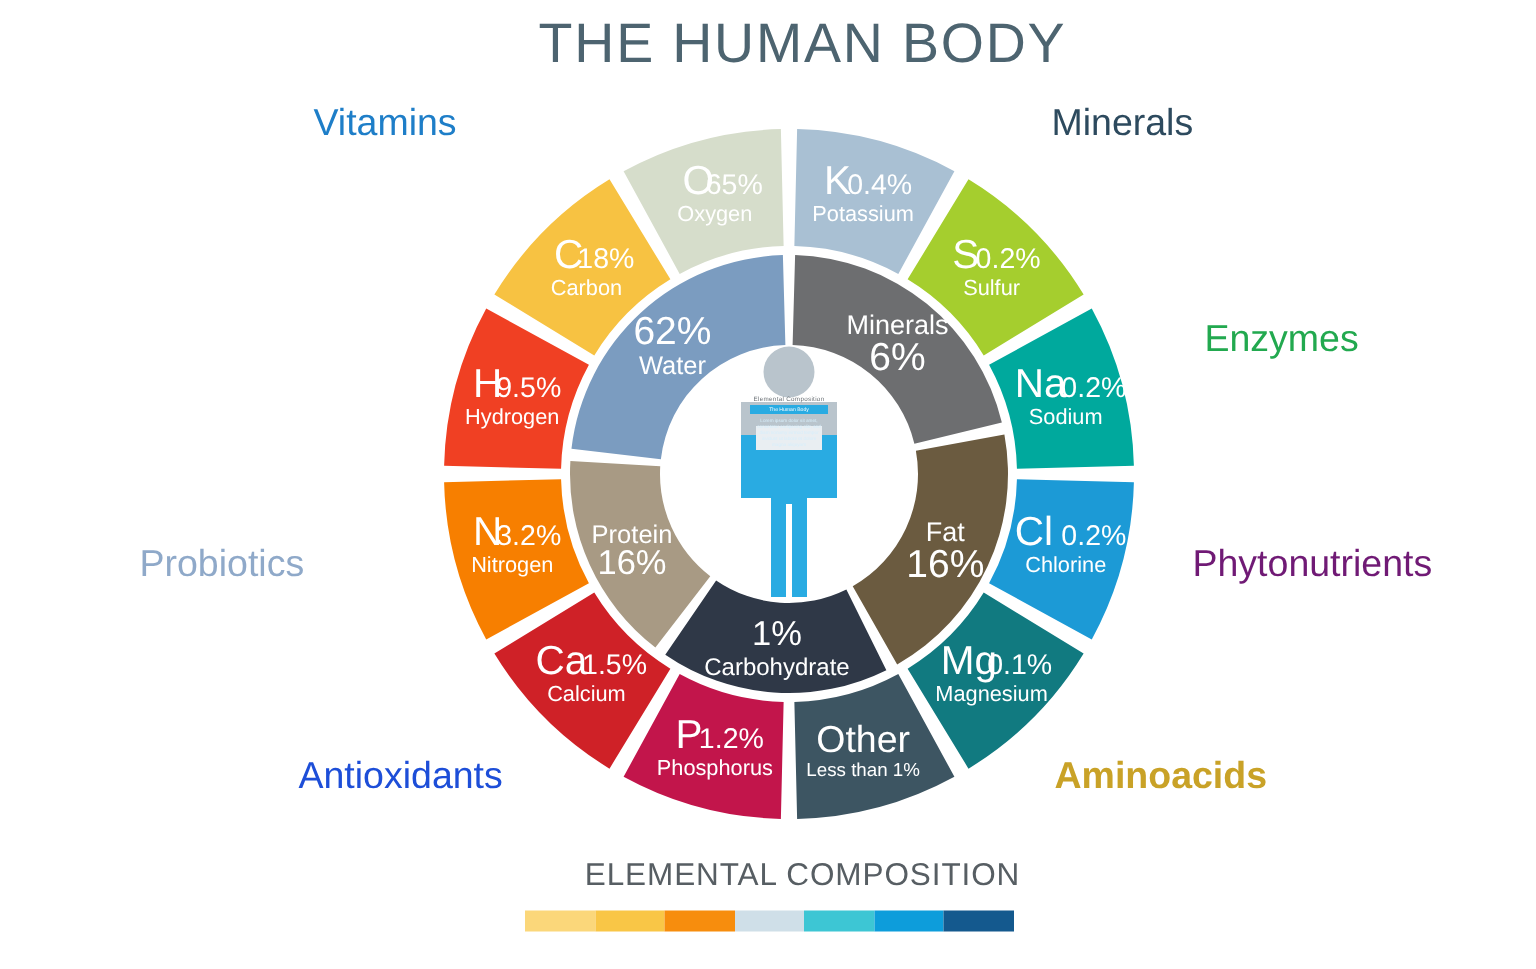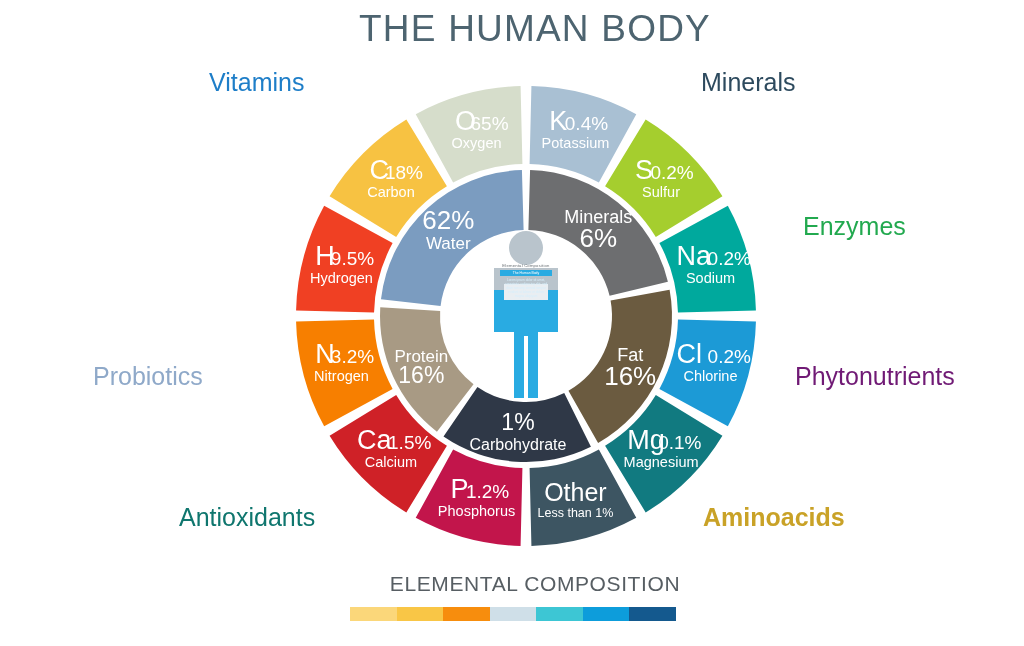--- a/index.html
+++ b/index.html
@@ -20,21 +20,21 @@
 
   svg.wheel{position:absolute;left:0;top:0;width:1024px;height:646px;}
 
   
   .cat{
     position:absolute;font-size:25px;font-weight:400;white-space:nowrap;
   }
   .cat.vitamins     {left:186px;top:68px;color:#1e7ec8;}
   .cat.fattyacids   {left:68px; top:205px;color:#e9a68a;}
   .cat.probiotics   {left:70px; top:362px;color:#8fa9c9;}
-  .cat.antioxidants {left:156px;top:503px;color:#0f766e;text-align:center;}
+  .cat.antioxidants {left:176px;top:503px;color:#1d4ed8;text-align:center;}
   .cat.minerals     {left:678px;top:68px;color:#2d4a5e;}
   .cat.enzymes      {left:780px;top:212px;color:#22a94f;}
   .cat.phyto        {left:772px;top:362px;color:#701a75;}
   .cat.amino        {left:680px;top:503px;color:#c9a227;font-weight:bold;}
 
   
   .footer-title{
     position:absolute;left:0;top:572px;width:1024px;text-align:center;
     font-size:21px;letter-spacing:.6px;color:#575e63;
   }

